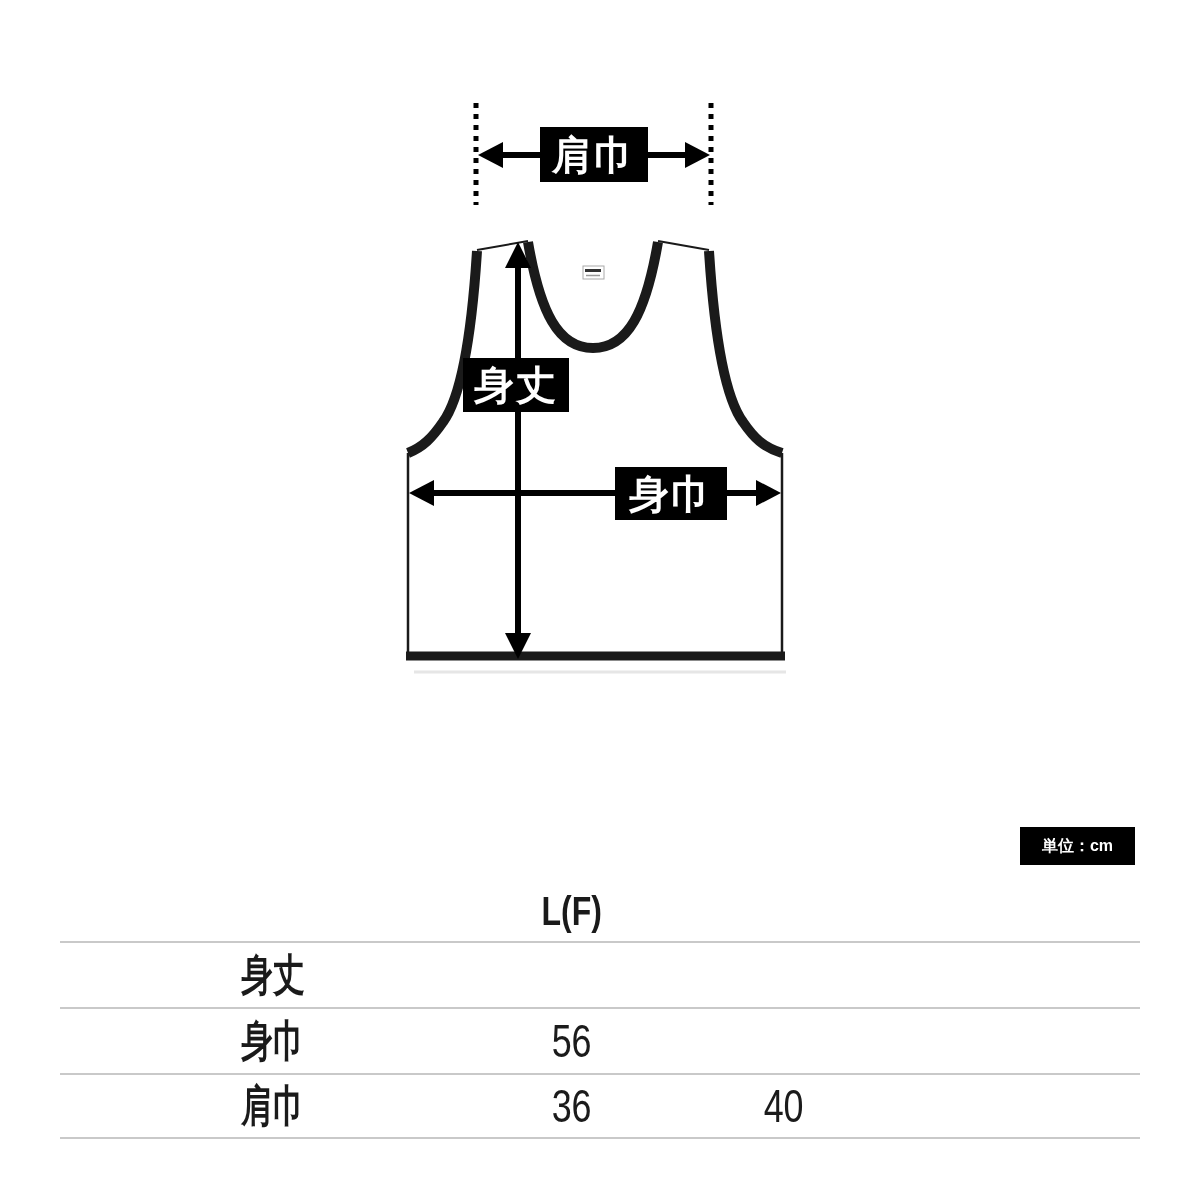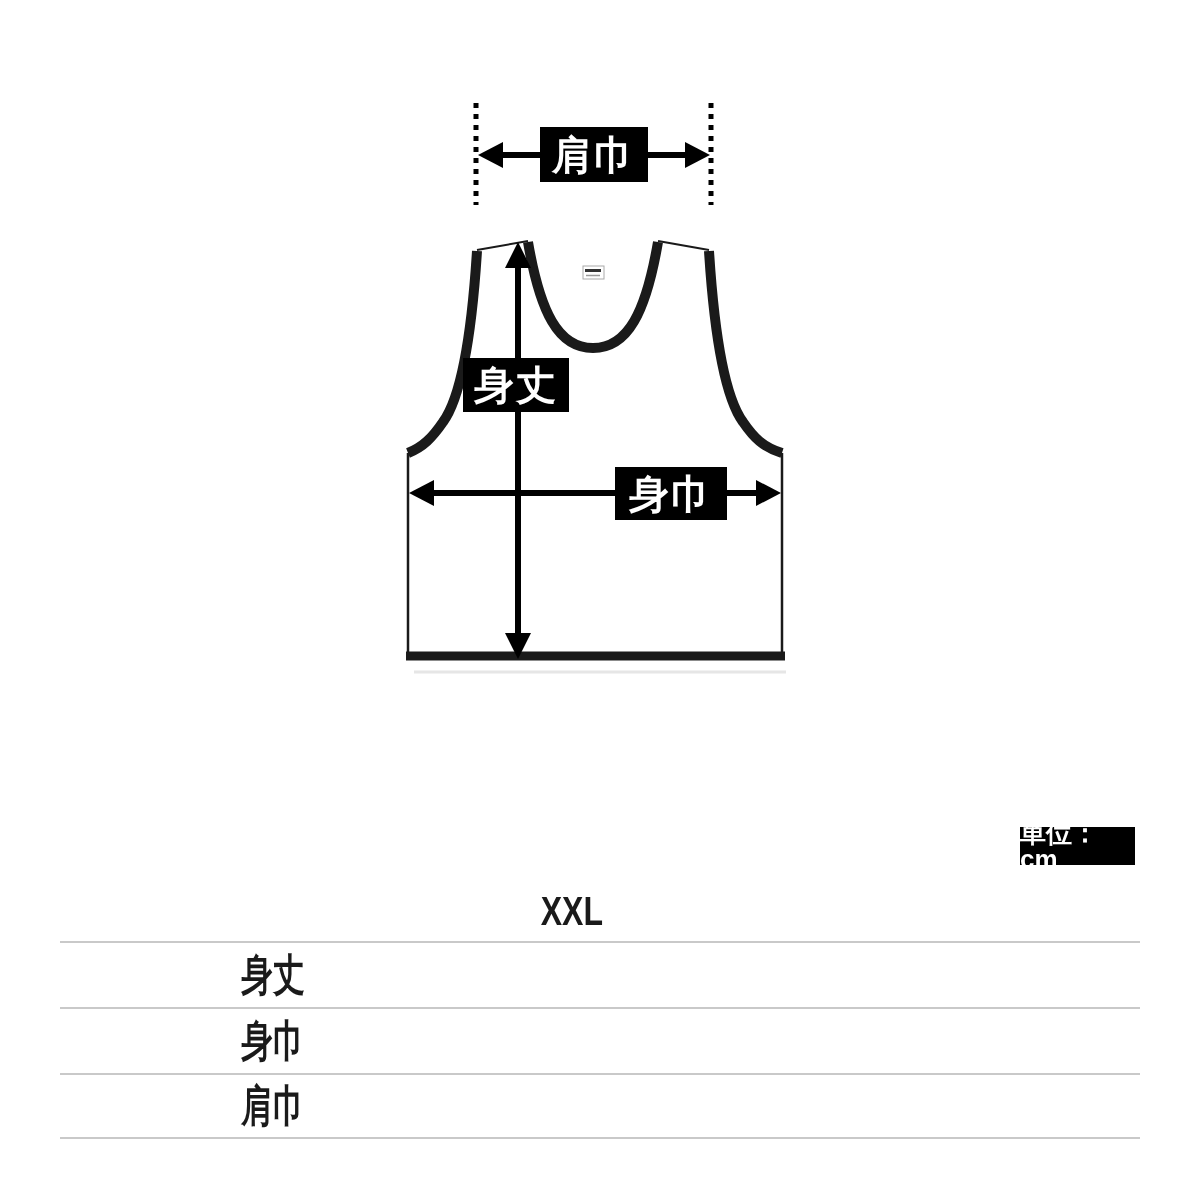--- a/index.html
+++ b/index.html
@@ -12,21 +12,21 @@
   .diagram-svg { position:absolute; left:0; top:0; }
 
   .measure-label {
     position:absolute; background:#000; color:#fff;
     display:flex; align-items:center; justify-content:center;
     font-weight:bold; font-size:40px; line-height:1;
     letter-spacing:2px;
   }
   .unit-badge {
     position:absolute; left:1020px; top:827px; width:115px; height:38px;
-    background:#000; color:#fff; font-weight:bold; font-size:26px;
+    background:#000; color:#fff; font-weight:bold; font-size:16px;
     display:flex; align-items:center; justify-content:center; line-height:1;
   }
 
   .size-table { position:absolute; left:60px; top:880px; width:1080px; }
   .t-row {
     display:grid; grid-template-columns:426px 172px 252px auto;
     align-items:center;
   }
   .t-header { height:61px; }
   .t-data  { height:66px; border-top:2px solid #c9c9c9; box-sizing:border-box; }
@@ -95,40 +95,49 @@
   <div class="measure-label" style="left:540px; top:127px; width:108px; height:55px;">肩巾</div>
   <div class="measure-label" style="left:463px; top:358px; width:106px; height:54px;">身丈</div>
   <div class="measure-label" style="left:615px; top:467px; width:112px; height:53px;">身巾</div>
 
   <div class="unit-badge">単位：cm</div>
 
   <div class="size-table">
     <div class="t-row t-header">
       <div class="t-cell"></div>
       <div class="t-cell hdr">
-        <span class="cond">XXL</span>
+        <span class="cond">L(F)</span>
       </div>
       <div class="t-cell"></div>
     </div>
 
     <div class="t-row t-data">
       <div class="t-cell rowlab">
         <span class="cond">身丈</span>
       </div>
       <div class="t-cell"></div>
     </div>
 
     <div class="t-row t-data">
       <div class="t-cell rowlab">
         <span class="cond">身巾</span>
       </div>
+      <div class="t-cell val">
+        <span class="cond">56</span>
+      </div>
       <div class="t-cell"></div>
     </div>
 
     <div class="t-row t-data last">
       <div class="t-cell rowlab">
         <span class="cond">肩巾</span>
+      </div>
+      <div class="t-cell val">
+        <span class="cond">36</span>
+      </div>
+      <div class="t-cell val">
+        <span class="cond">40</span>
       </div>
       <div class="t-cell"></div>
     </div>
   </div>
 
 </div>
 
 </body></html>

